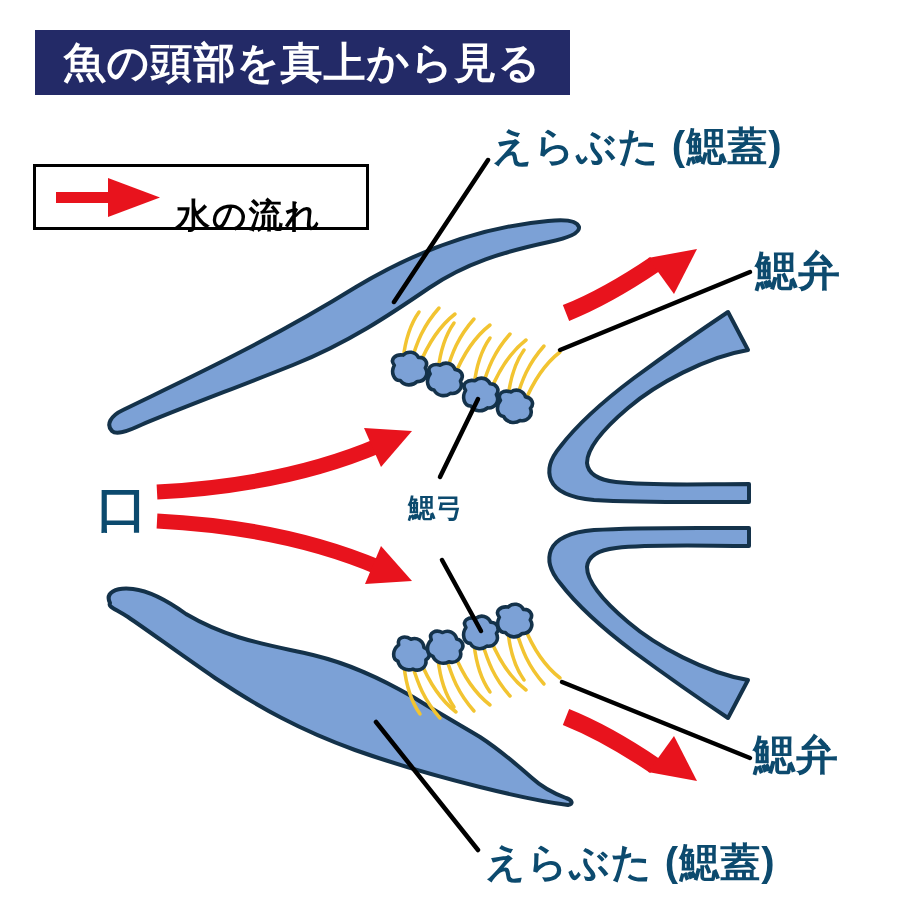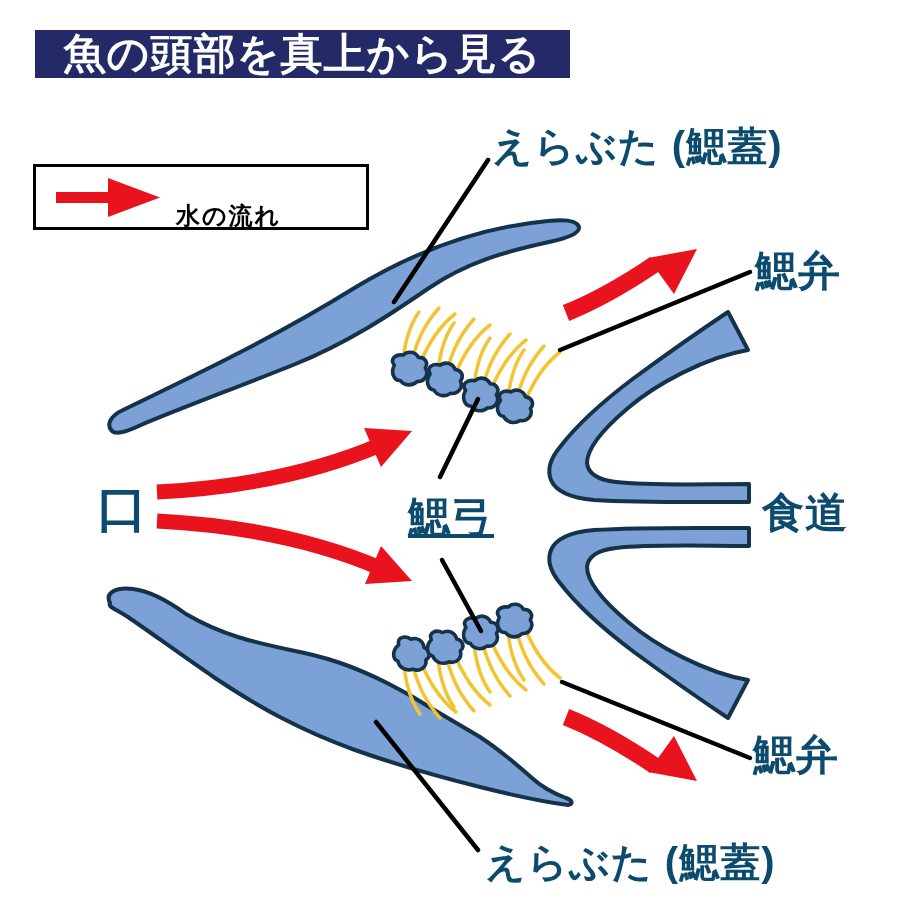--- a/index.html
+++ b/index.html
@@ -2,44 +2,44 @@
 <html><head>
 <meta charset="utf-8">
 <style>
   html,body{margin:0;padding:0;background:#fff;}
   .stage{
     position:relative;width:900px;height:909px;background:#ffffff;overflow:hidden;
     font-family:"Liberation Sans","DejaVu Sans",sans-serif;
   }
   .art{position:absolute;left:0;top:0;z-index:1;}
   .title-bar{
-    position:absolute;left:35px;top:30px;width:535px;height:48px;z-index:3;
+    position:absolute;left:35px;top:30px;width:535px;height:65px;z-index:3;
     background:#232a67;color:#ffffff;font-size:42px;font-weight:700;
     display:flex;align-items:center;justify-content:center;letter-spacing:1px;
     white-space:nowrap;
   }
   .legend{
     position:absolute;left:33px;top:164px;width:316px;height:60px;z-index:3;
     background:#ffffff;border:3px solid #000000;
     display:flex;align-items:center;padding-left:14px;box-sizing:content-box;
   }
   .legend-label{
-    font-size:24px;font-weight:700;color:#000;margin-left:14px;letter-spacing:2px;
+    font-size:34px;font-weight:700;color:#000;margin-left:14px;letter-spacing:2px;
     white-space:nowrap;
     margin-top:37px;
   }
   .diagram-label{
     position:absolute;z-index:3;color:#0c4a6e;font-weight:600;letter-spacing:1px;
     white-space:nowrap;line-height:1.1;
   }
   .lbl-operculum-top{left:492px;top:124px;font-size:40px;}
   .lbl-gill-filament-top{left:755px;top:248px;font-size:42px;}
   .lbl-esophagus{left:762px;top:490px;font-size:42px;}
   .lbl-mouth{left:97px;top:482px;font-size:50px;}
-  .lbl-gill-arch{left:408px;top:494px;font-size:42px;text-decoration:underline;}
+  .lbl-gill-arch{left:408px;top:494px;font-size:27px;}
   .lbl-gill-filament-bottom{left:753px;top:732px;font-size:42px;}
   .lbl-operculum-bottom{left:485px;top:840px;font-size:40px;}
   .shape{fill:#7ca1d6;stroke:#14324a;stroke-width:4;stroke-linejoin:round;}
   .strand{fill:none;stroke:#f2c431;stroke-width:3.5;stroke-linecap:round;}
   .pointer{fill:none;stroke:#000000;stroke-width:4.5;stroke-linecap:round;}
   .red-stem{fill:none;stroke:#e8131d;stroke-linecap:butt;}
   .red-head{fill:#e8131d;stroke:none;}
 </style>
 </head>
 <body>
@@ -120,19 +120,18 @@
   <div class="legend">
     <svg width="112" height="44" viewBox="0 0 112 44" aria-hidden="true">
       <rect x="6" y="17" width="56" height="11" fill="#e8131d"></rect>
       <polygon points="58,3 110,22.5 58,42" fill="#e8131d"></polygon>
     </svg>
     <span class="legend-label">水の流れ</span>
   </div>
 
   <div class="diagram-label lbl-operculum-top">えらぶた (鰓蓋)</div>
   <div class="diagram-label lbl-gill-filament-top">鰓弁</div>
-  <div class="diagram-label lbl-esophagus">食道</div>
   <div class="diagram-label lbl-mouth">口</div>
   <div class="diagram-label lbl-gill-arch">鰓弓</div>
   <div class="diagram-label lbl-gill-filament-bottom">鰓弁</div>
   <div class="diagram-label lbl-operculum-bottom">えらぶた (鰓蓋)</div>
 
 </div>
 
 </body></html>

